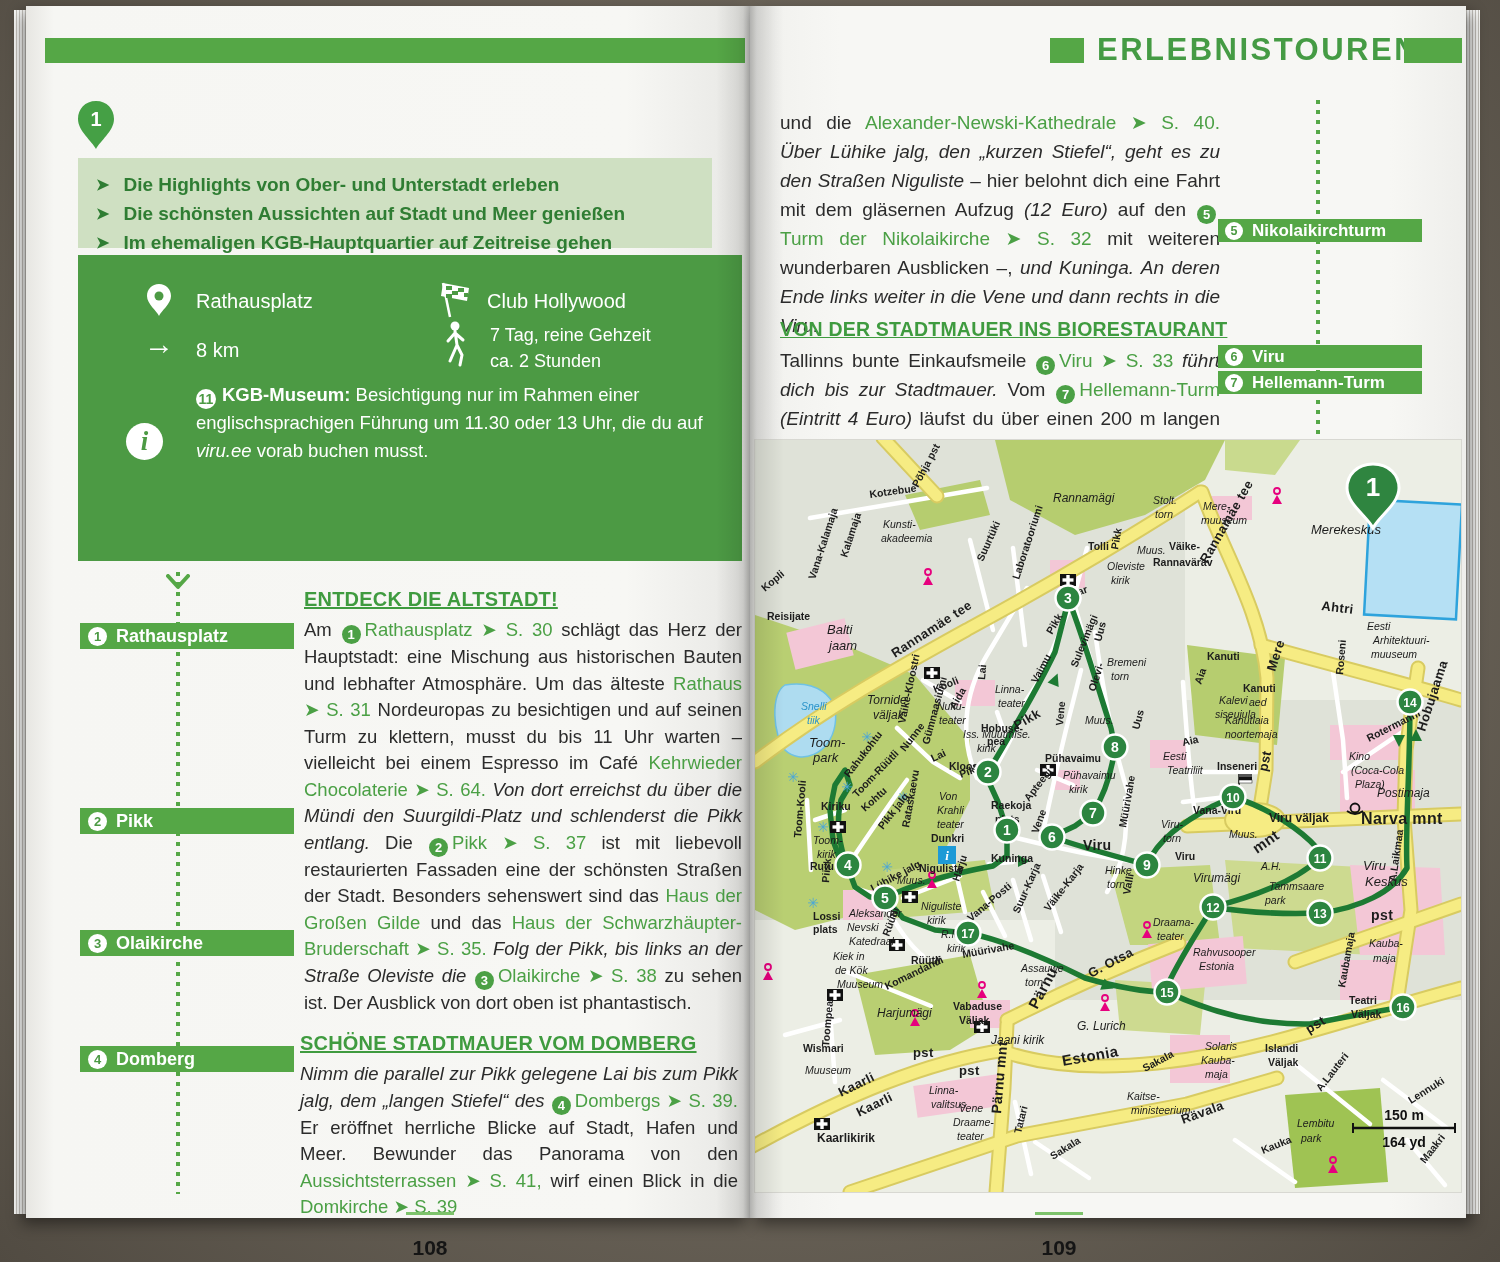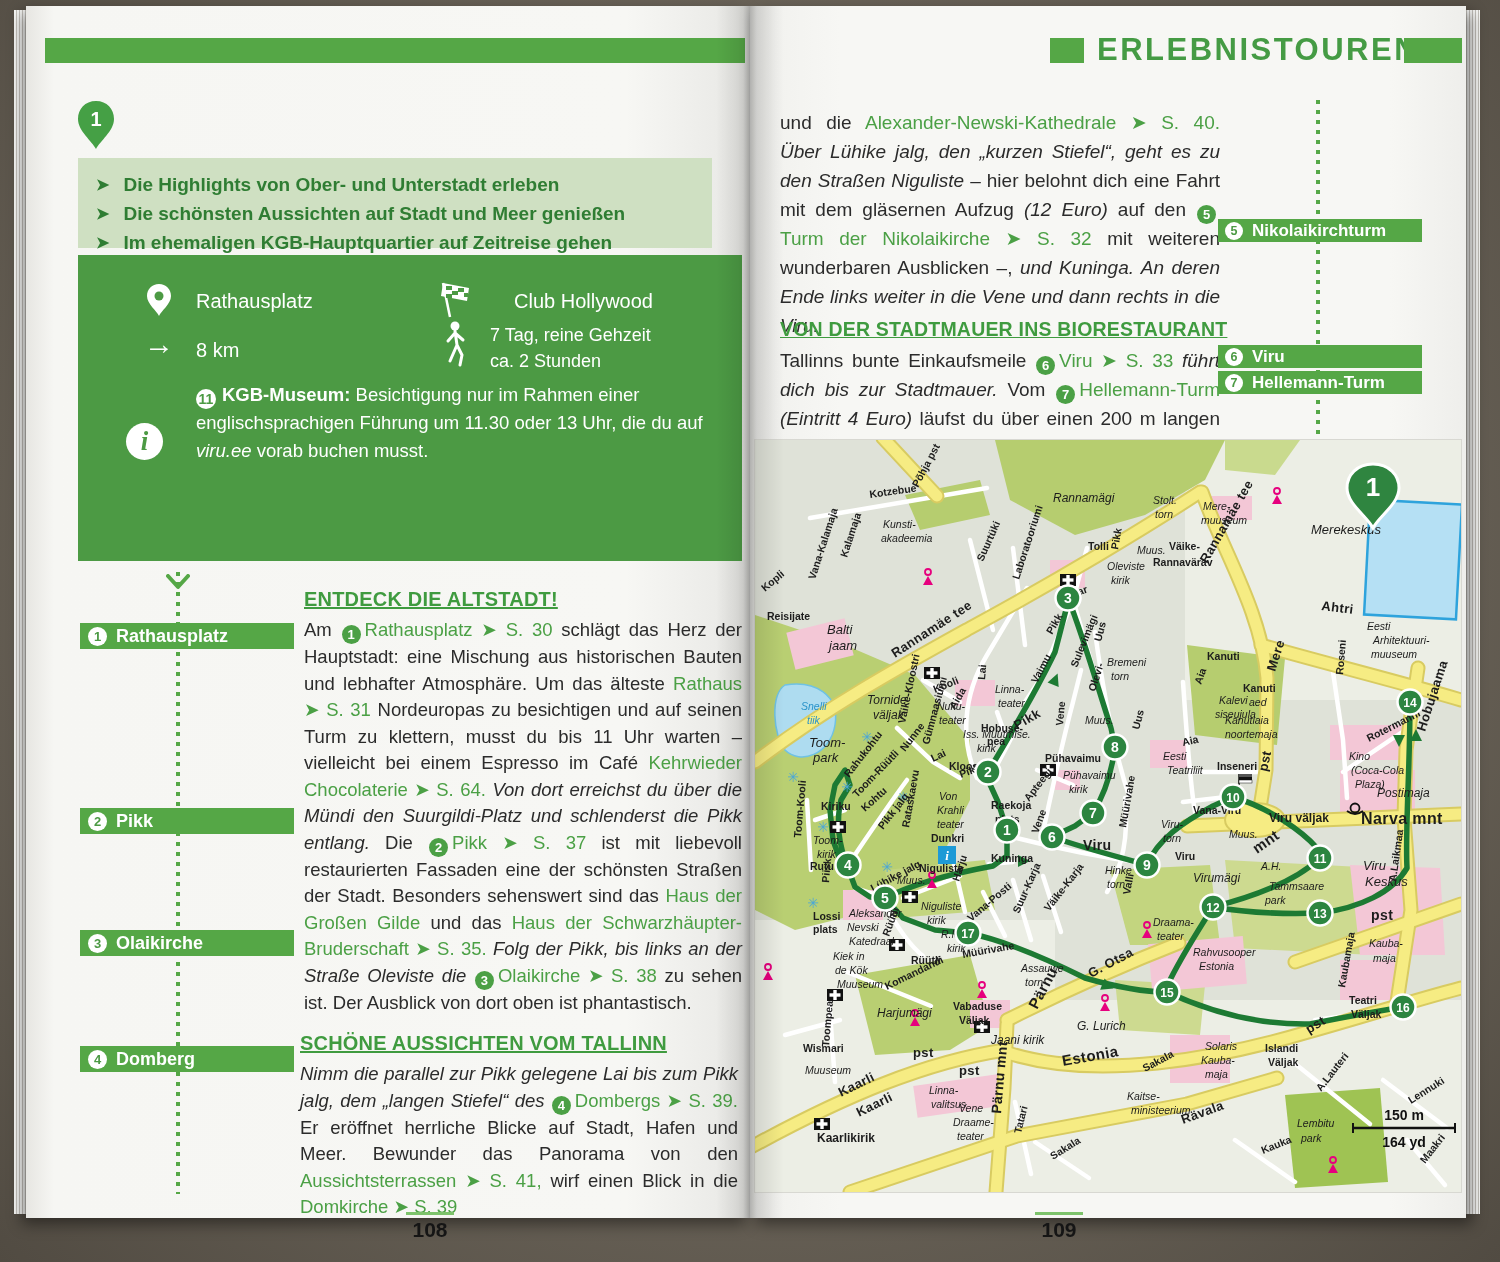--- a/index.html
+++ b/index.html
@@ -50,21 +50,21 @@
   .seg-i{font-style:italic;}
   .seg-m{display:inline-block;width:19px;height:19px;border-radius:50%;background:#4ba045;color:#fff;
          font-size:13px;font-weight:700;text-align:center;line-height:19px;vertical-align:-3px;margin:0 4px 0 1px;font-style:normal;}
   .seg-w{color:#fff;}
   .seg-iw{color:#fff;font-style:italic;}
   .seg-bw{color:#fff;font-weight:700;}
   .seg-mw{display:inline-block;width:20px;height:20px;border-radius:50%;background:#fff;color:var(--green-box);
           font-size:14px;font-weight:700;text-align:center;line-height:20px;vertical-align:-3px;margin-right:6px;font-style:normal;}
   
   .footer-line{height:3px;background:#7dc36b;}
-  .page-num{font-size:21px;font-weight:700;color:#151515;text-align:center;width:100px;}
+  .page-num{font-size:21px;font-weight:700;color:#151515;text-align:center;width:100px;margin-top:18px;}
   
   .hdr-text{font-size:31px;font-weight:700;color:var(--green-text);letter-spacing:2.5px;white-space:nowrap;}
   .hdr-bar{background:var(--green);}
   .side-bar{position:absolute;height:23px;background:var(--green);display:flex;align-items:center;gap:9px;padding-left:7px;box-sizing:border-box;width:204px;}
   .side-num{width:18px;height:18px;border-radius:50%;background:#fff;color:var(--green-box);font-size:12.5px;font-weight:700;text-align:center;line-height:18px;flex:0 0 auto;}
   .side-label{color:#fff;font-size:17px;font-weight:700;white-space:nowrap;}
   
   #map-wrap{left:755px;top:440px;width:706px;height:752px;background:#e9ebe2;box-shadow:0 0 0 1px #d8d8d2;}
   .ml{font-family:"Liberation Sans",sans-serif;font-size:10.5px;font-weight:700;fill:#1c1c1c;}
   .ml.pl{font-weight:400;font-style:italic;}
@@ -114,21 +114,21 @@
       <line x1="5" y1="3" x2="12" y2="37" stroke="#fff" stroke-width="2.5"></line>
       <g>
         <path d="M5,3 L31,8 L29,21 L3,16 Z" fill="#fff"></path>
         <rect x="8" y="6" width="6" height="4" fill="#4c9a44"></rect>
           <rect x="20" y="8" width="6" height="4" fill="#4c9a44"></rect>
         <rect x="14" y="11" width="6" height="4" fill="#4c9a44"></rect>
           <rect x="26" y="13" width="4" height="4" fill="#4c9a44"></rect>
         <rect x="8" y="14" width="6" height="4" fill="#4c9a44"></rect>
       </g>
     </svg>
-    <div class="abs ib-label" style="left:436px;top:35px;">Club Hollywood</div>
+    <div class="abs ib-label" style="left:409px;top:35px;">Club Hollywood</div>
 
     <div class="abs" style="left:66px;top:72px;color:#fff;font-size:30px;font-weight:700;">→</div>
     <div class="abs ib-label" style="left:118px;top:84px;">8 km</div>
 
     <svg class="abs" style="left:366px;top:66px;" width="24" height="46" viewBox="0 0 24 46">
       <circle cx="11" cy="5" r="4.5" fill="#fff"></circle>
       <path d="M11,10 L13,24 M11,12 L4,20 M11,12 L19,19 M13,24 L6,40 M13,24 L18,34 L16,44" stroke="#fff" stroke-width="3" fill="none" stroke-linecap="round"></path>
     </svg>
     <div class="abs ib-small" style="left:412px;top:70px;color:#fff;">7 Tag, reine Gehzeit</div>
     <div class="abs ib-small" style="left:412px;top:96px;color:#fff;">ca. 2 Stunden</div>
@@ -160,21 +160,21 @@
         <span class="tl-num">4</span>
         <span class="tl-label">Domberg</span>
       </div>
     </div>
 
   <div class="abs col" style="left:304px;top:588px;" id="section-1">
     <div class="sec-head">ENTDECK DIE ALTSTADT!</div>
     <div class="para" id="para-s1"><span>Am </span><span class="seg-m">1</span><span class="seg-g">Rathausplatz ➤ S. 30</span><span> schlägt das Herz der Hauptstadt: eine Mischung aus historischen Bauten und lebhafter Atmosphäre. Um das älteste </span><span class="seg-g">Rathaus ➤ S. 31</span><span> Nordeuropas zu besichtigen und auf seinen Turm zu klettern, musst du bis 11 Uhr warten – vielleicht bei einem Espresso im Café </span><span class="seg-g">Kehrwieder Chocolaterie ➤ S. 64.</span><span class="seg-i"> Von dort erreichst du über die Mündi den Suurgildi-Platz und schlenderst die Pikk entlang.</span><span> Die </span><span class="seg-m">2</span><span class="seg-g">Pikk ➤ S. 37</span><span> ist mit liebevoll restaurierten Fassaden eine der schönsten Straßen der Stadt. Besonders sehenswert sind das </span><span class="seg-g">Haus der Großen Gilde</span><span> und das </span><span class="seg-g">Haus der Schwarzhäupter-Bruderschaft ➤ S. 35.</span><span class="seg-i"> Folg der Pikk, bis links an der Straße Oleviste die </span><span class="seg-m">3</span><span class="seg-g">Olaikirche ➤ S. 38</span><span> zu sehen ist. Der Ausblick von dort oben ist phantastisch.</span></div>
   </div>
   <div class="abs col" style="left:300px;top:1032px;" id="section-2">
-    <div class="sec-head">SCHÖNE AUSSICHTEN VOM TALLINN</div>
+    <div class="sec-head">SCHÖNE STADTMAUER VOM DOMBERG</div>
     <div class="para" id="para-s2"><span class="seg-i">Nimm die parallel zur Pikk gelegene Lai bis zum Pikk jalg, dem „langen Stiefel“ des </span><span class="seg-m">4</span><span class="seg-g">Dombergs ➤ S. 39.</span><span> Er eröffnet herrliche Blicke auf Stadt, Hafen und Meer. Bewunder das Panorama von den </span><span class="seg-g">Aussichtsterrassen ➤ S. 41,</span><span> wirf einen Blick in die </span><span class="seg-g">Domkirche ➤ S. 39</span></div>
   </div>
 
   <div class="abs footer-line" style="left:406px;top:1212px;width:48px;"></div>
   <div class="abs page-num" style="left:380px;top:1218px;">108</div>
 
   <div class="page" id="page-right"></div>
 
   <div class="abs hdr-bar" style="left:1050px;top:38px;width:34px;height:25px;"></div>
   <div class="abs hdr-text" style="left:1097px;top:32px;">ERLEBNISTOUREN</div>

